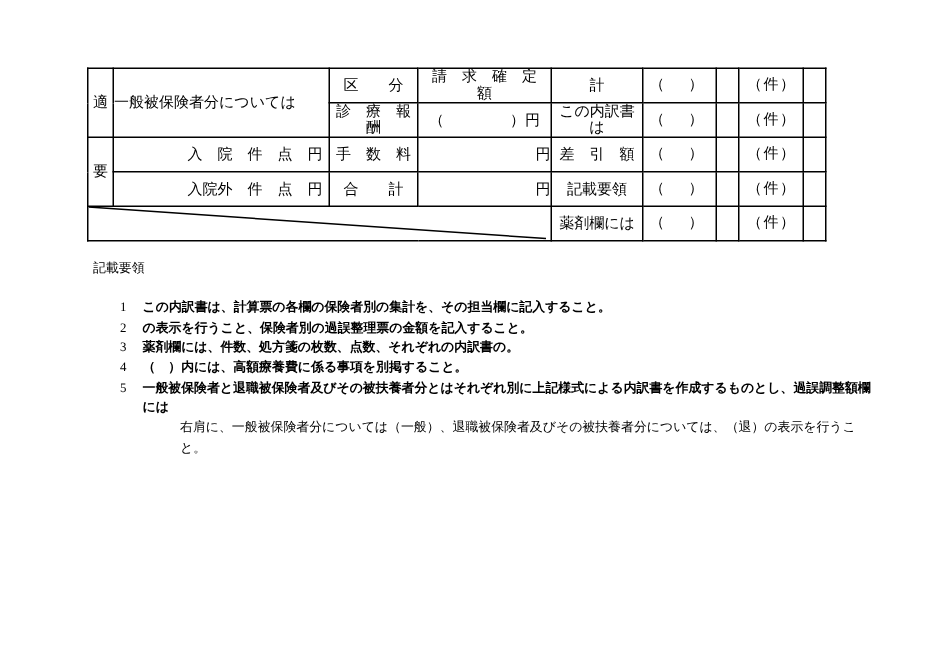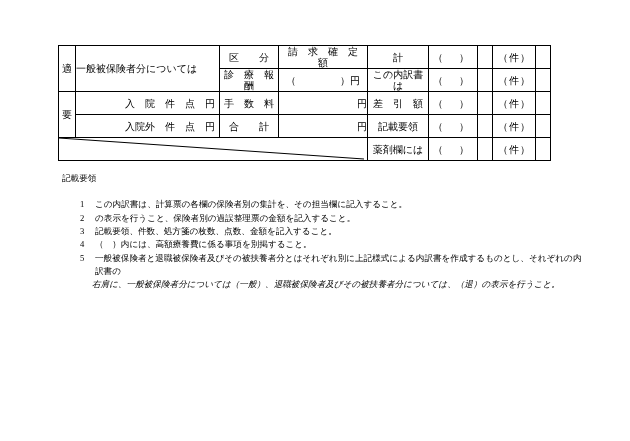--- a/index.html
+++ b/index.html
@@ -115,24 +115,24 @@
   .note-row {
     display: flex;
     margin-left: 18px;
   }
   .note-num {
     width: 15px;
     flex: 0 0 15px;
   }
   .note-text {
     flex: 1;
+    font-weight: bold;
   }
   .note-cont {
-    margin-left: 30px;
-    font-style: italic;
+    margin-left: 58px;
   }
 </style>
 </head>
 <body>
 
 <div class="page">
 
   <table class="form-table">
     <tbody>
 
@@ -256,26 +256,26 @@
     <div class="note-row">
       <span class="note-num">1</span>
       <span class="note-text">この内訳書は、計算票の各欄の保険者別の集計を、その担当欄に記入すること。</span>
     </div>
     <div class="note-row">
       <span class="note-num">2</span>
       <span class="note-text">の表示を行うこと、保険者別の過誤整理票の金額を記入すること。</span>
     </div>
     <div class="note-row">
       <span class="note-num">3</span>
-      <span class="note-text">記載要領、件数、処方箋の枚数、点数、金額を記入すること。</span>
+      <span class="note-text">薬剤欄には、件数、処方箋の枚数、点数、それぞれの内訳書の。</span>
     </div>
     <div class="note-row">
       <span class="note-num">4</span>
       <span class="note-text">（　）内には、高額療養費に係る事項を別掲すること。</span>
     </div>
     <div class="note-row">
       <span class="note-num">5</span>
-      <span class="note-text">一般被保険者と退職被保険者及びその被扶養者分とはそれぞれ別に上記様式による内訳書を作成するものとし、それぞれの内訳書の</span>
+      <span class="note-text">一般被保険者と退職被保険者及びその被扶養者分とはそれぞれ別に上記様式による内訳書を作成するものとし、過誤調整額欄には</span>
     </div>
     <div class="note-cont">右肩に、一般被保険者分については（一般）、退職被保険者及びその被扶養者分については、（退）の表示を行うこと。</div>
   </div>
 
 </div>
 
 </body></html>

